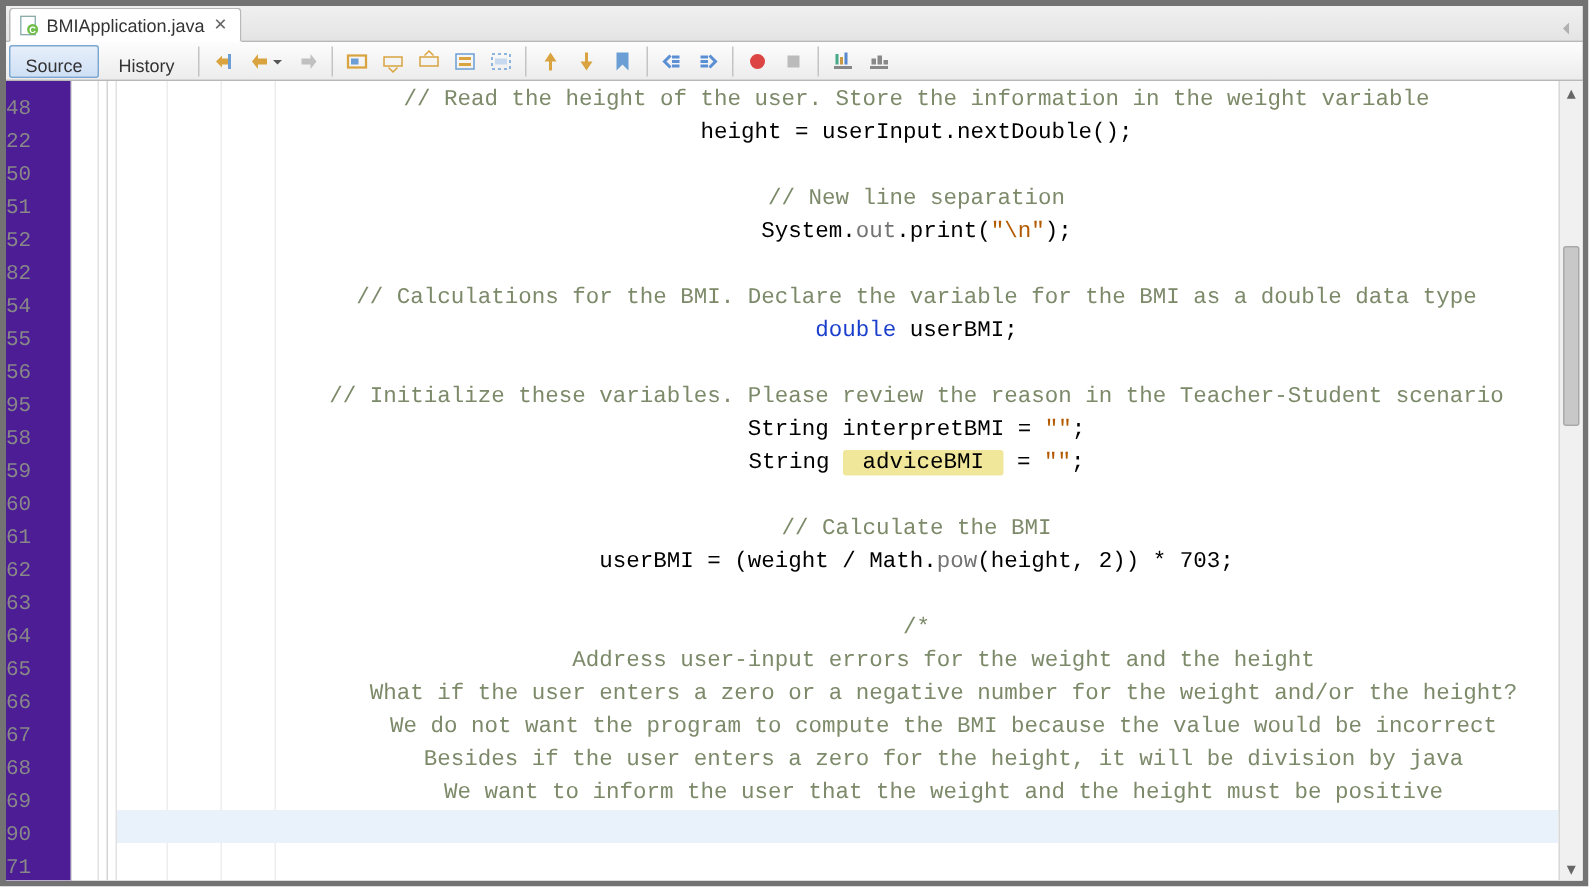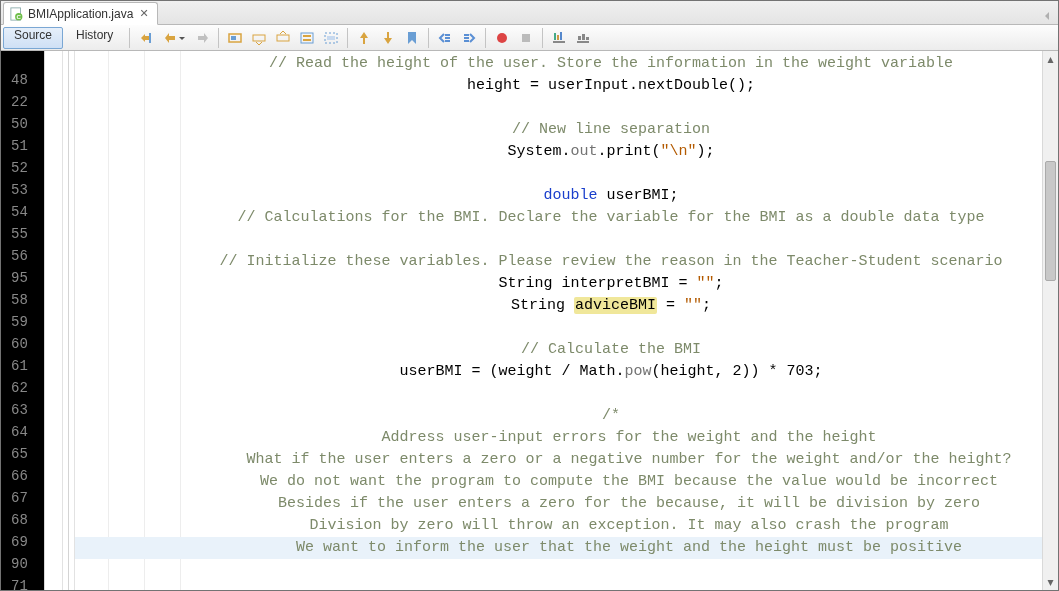--- a/index.html
+++ b/index.html
@@ -1,55 +1,55 @@
 <!DOCTYPE html>
 <html><head>
 <meta charset="utf-8">
 <style>
   * { box-sizing: border-box; margin: 0; padding: 0; }
   html, body { width: 1059px; height: 591px; font-family: Tahoma, Arial, sans-serif; font-size: 12px; background: #fff; overflow: hidden; }
-  .root { display: flex; flex-direction: column; width: 100%; height: 100%; border: 1px solid #737373; }
+  .root { display: flex; flex-direction: column; width: 100%; height: 100%; border: 4px solid #737373; }
 
   
   .tabbar { display: flex; align-items: flex-end; height: 24px; background: linear-gradient(#f0f0f0,#e4e4e4); border-bottom: 1px solid #b8b8b8; position: relative; }
   .tab { display: flex; align-items: center; gap: 4px; height: 23px; padding: 0 6px; background: #fff; border: 1px solid #b8b8b8; border-bottom: 1px solid #fff; border-top-left-radius: 3px; border-top-right-radius: 3px; margin-left: 2px; position: relative; top: 1px; }
   .tab .file-icon svg { width: 14px; height: 14px; display: block; }
   .tab-label { font-size: 12px; color: #333; }
   .tab .close { font-family: Arial; font-size: 11px; color: #666; padding: 0 2px; cursor: default; }
   .tabbar .spacer { flex: 1; }
   .tabbar .tabscroll { width: 16px; height: 16px; display:flex; align-items:center; justify-content:center; margin-right: 2px; color:#888; }
 
   
   .toolbar { display: flex; align-items: center; height: 26px; background: linear-gradient(#fdfdfd,#ececec); border-bottom: 1px solid #b8b8b8; padding: 0 2px; gap: 2px; }
-  .toolbar .btn-text { height: 22px; padding: 0 10px; display:flex; align-items:flex-start; border: 1px solid transparent; color:#333; }
+  .toolbar .btn-text { height: 22px; padding: 0 10px; display:flex; align-items:flex-end; border: 1px solid transparent; color:#333; }
   .toolbar .btn-text.active { background: linear-gradient(#e6effa,#cfe0f5); border: 1px solid #7aa7d4; border-radius: 2px; }
   .toolbar .sep { width: 1px; height: 20px; background: #c4c4c4; margin: 0 3px; }
   .toolbar .iconbtn { width: 22px; height: 22px; display:flex; align-items:center; justify-content:center; border:1px solid transparent; border-radius:2px; }
   .toolbar .iconbtn svg { width:16px; height:16px; display:block; }
   .toolbar .iconbtn.drop { width: 30px; justify-content: flex-start; padding-left:3px; position:relative; }
   .toolbar .iconbtn.drop::after { content:""; position:absolute; right:3px; top:9px; border:3px solid transparent; border-top-color:#555; }
 
   
   .editor { flex:1; display:flex; overflow:hidden; background:#fff; }
-  .gutter { width: 44px; background:#000000; border-right:1px solid #d9d9d9; text-align:center; padding-top: 18px; }
+  .gutter { width: 44px; background:#4c1d95; border-right:1px solid #d9d9d9; text-align:left; padding-top: 8px; }
   .gutter .ln { height: 22px; line-height: 22px; padding-right: 6px; color:#888; font-family: Consolas, "Courier New", monospace; font-size: 14px; }
   .glyph { width: 18px; border-right: 1px solid #e2e2e2; position:relative; }
   .fold { width: 12px; border-right:1px solid #e2e2e2; position:relative; }
   .fold .vline { position:absolute; left:5px; top:0; bottom:0; width:1px; background:#d4d4d4; }
   .code { flex:1; position:relative; padding-top:2px; padding-left: 6px; overflow:hidden; }
   .code .cline { height:22px; line-height:22px; font-family: Consolas, "Courier New", monospace; font-size: 15px; white-space: pre; color:#000;text-align:center; }
   .code .vguide { position:absolute; top:0; bottom:0; width:1px; background:#ededed; }
   .code .hl-line { position:absolute; left:0; right:0; height:22px; background:#e9f2fa; z-index:0; }
   .code .layer { position:relative; z-index:1; }
 
   .c-comment { color:#7d8a6a; }
   .c-key { color:#1a3fcc; }
   .c-str { color:#b35a00; }
   .c-static { color:#737373; }
-  .mark { background:#f0e79a; border-radius:2px; padding:0 1px;margin-top:33px; }
+  .mark { background:#f0e79a; border-radius:2px; padding:0 13px;margin-top:33px; }
 
   .scrolltrack { width:16px; background:#f0f0f0; border-left:1px solid #d9d9d9; position:relative; }
   .scrolltrack .thumb { position:absolute; left:2px; right:2px; top:110px; height:120px; background:#c8c8c8; border:1px solid #aaa; border-radius:2px; }
   .scrolltrack .arrow { position:absolute; left:0; right:0; height:16px; display:flex; align-items:center; justify-content:center; color:#666; }
   .scrolltrack .arrow.up { top:0; }
   .scrolltrack .arrow.down { bottom:0; }
 </style>
 </head>
 <body>
 
@@ -194,21 +194,21 @@
       </div>
   </div>
 
   <div class="editor">
     <div class="gutter" id="gutter">
         <div class="ln">48</div>
         <div class="ln">22</div>
         <div class="ln">50</div>
         <div class="ln">51</div>
         <div class="ln">52</div>
-        <div class="ln">53</div>
+        <div class="ln">82</div>
         <div class="ln">54</div>
         <div class="ln">55</div>
         <div class="ln">56</div>
         <div class="ln">95</div>
         <div class="ln">58</div>
         <div class="ln">59</div>
         <div class="ln">60</div>
         <div class="ln">61</div>
         <div class="ln">62</div>
         <div class="ln">63</div>
@@ -230,36 +230,35 @@
         <div class="vguide" style="left: 69px;"></div>
         <div class="vguide" style="left: 105px;"></div>
         <div class="hl-line" style="top: 486px;"></div>
         <div class="layer">
           <div class="cline">           <span class="c-comment">// Read the height of the user. Store the information in the weight variable</span></div>
           <div class="cline">           height = userInput.nextDouble();</div>
           <div class="cline">           </div>
           <div class="cline">           <span class="c-comment">// New line separation</span></div>
           <div class="cline">           System.<span class="c-static">out</span>.print(<span class="c-str">"\n"</span>);</div>
           <div class="cline">           </div>
+          <div class="cline">           <span class="c-comment">// Calculations for the BMI. Declare the variable for the BMI as a double data type</span></div>
           <div class="cline">           <span class="c-key">double</span> userBMI;</div>
-          <div class="cline">           <span class="c-comment">// Calculations for the BMI. Declare the variable for the BMI as a double data type</span></div>
           <div class="cline">           </div>
           <div class="cline">           <span class="c-comment">// Initialize these variables. Please review the reason in the Teacher-Student scenario</span></div>
           <div class="cline">           String interpretBMI = <span class="c-str">""</span>;</div>
           <div class="cline">           String <span class="mark">adviceBMI</span> = <span class="c-str">""</span>;</div>
           <div class="cline">           </div>
           <div class="cline">           <span class="c-comment">// Calculate the BMI</span></div>
           <div class="cline">           userBMI = (weight / Math.<span class="c-static">pow</span>(height, 2)) * 703;</div>
           <div class="cline">           </div>
           <div class="cline">           <span class="c-comment">/*</span></div>
           <div class="cline">               <span class="c-comment">Address user-input errors for the weight and the height</span></div>
           <div class="cline">               <span class="c-comment">What if the user enters a zero or a negative number for the weight and/or the height?</span></div>
           <div class="cline">               <span class="c-comment">We do not want the program to compute the BMI because the value would be incorrect</span></div>
-          <div class="cline">               <span class="c-comment">Besides if the user enters a zero for the because, it will be division by zero</span></div>
-          <div class="cline">               <span class="c-comment">Division by zero will throw an exception. It may also crash the program</span></div>
+          <div class="cline">               <span class="c-comment">Besides if the user enters a zero for the height, it will be division by java</span></div>
           <div class="cline">               <span class="c-comment">We want to inform the user that the weight and the height must be positive</span></div>
         </div>
       </div>
     <div class="scrolltrack">
       <div class="arrow up">▴</div>
       <div class="thumb"></div>
       <div class="arrow down">▾</div>
     </div>
   </div>
 

